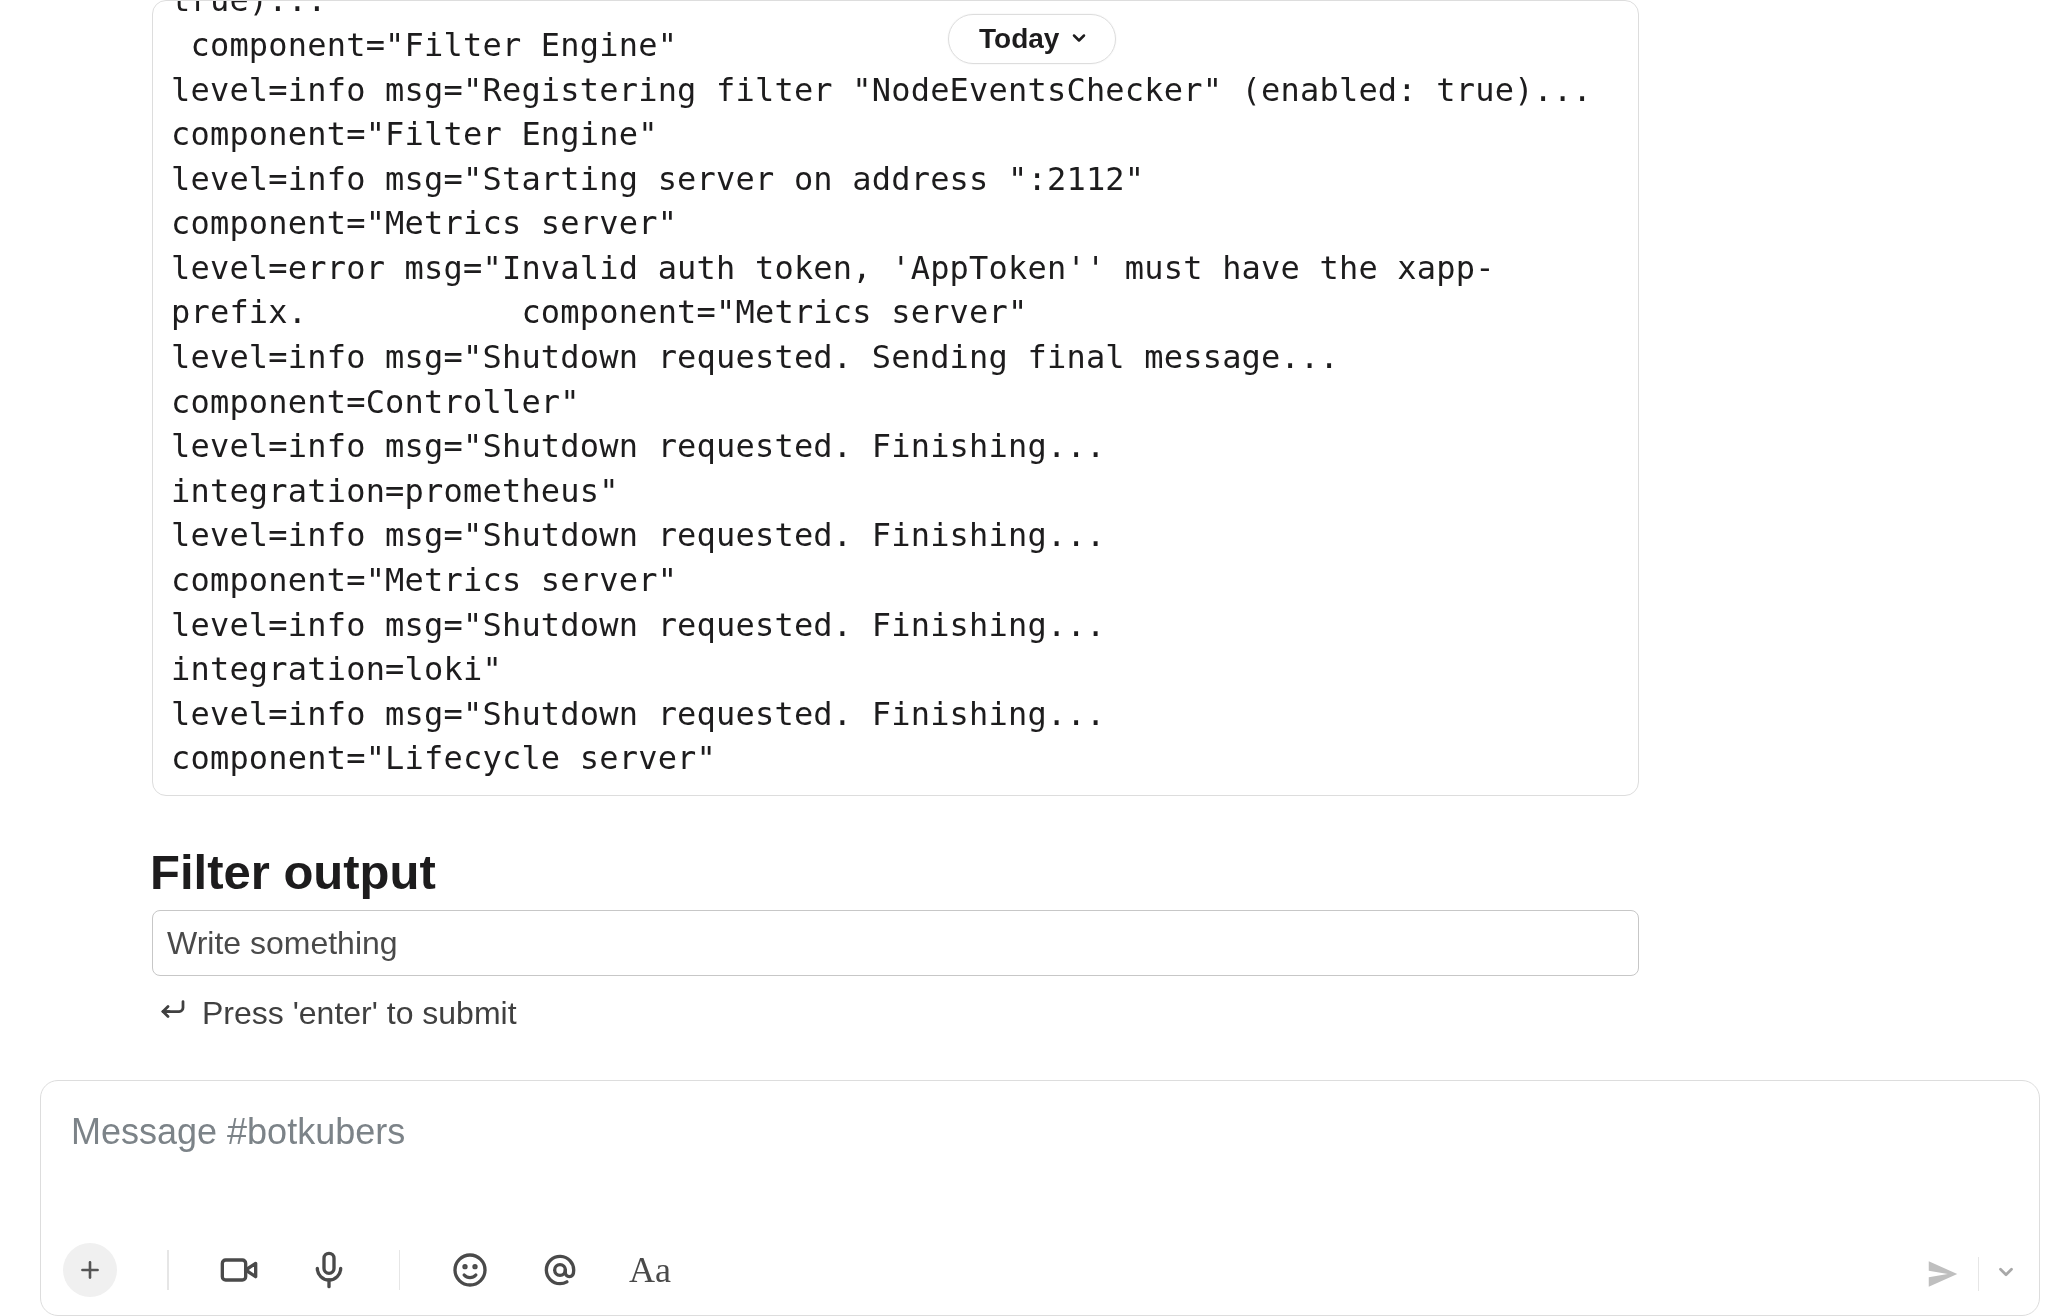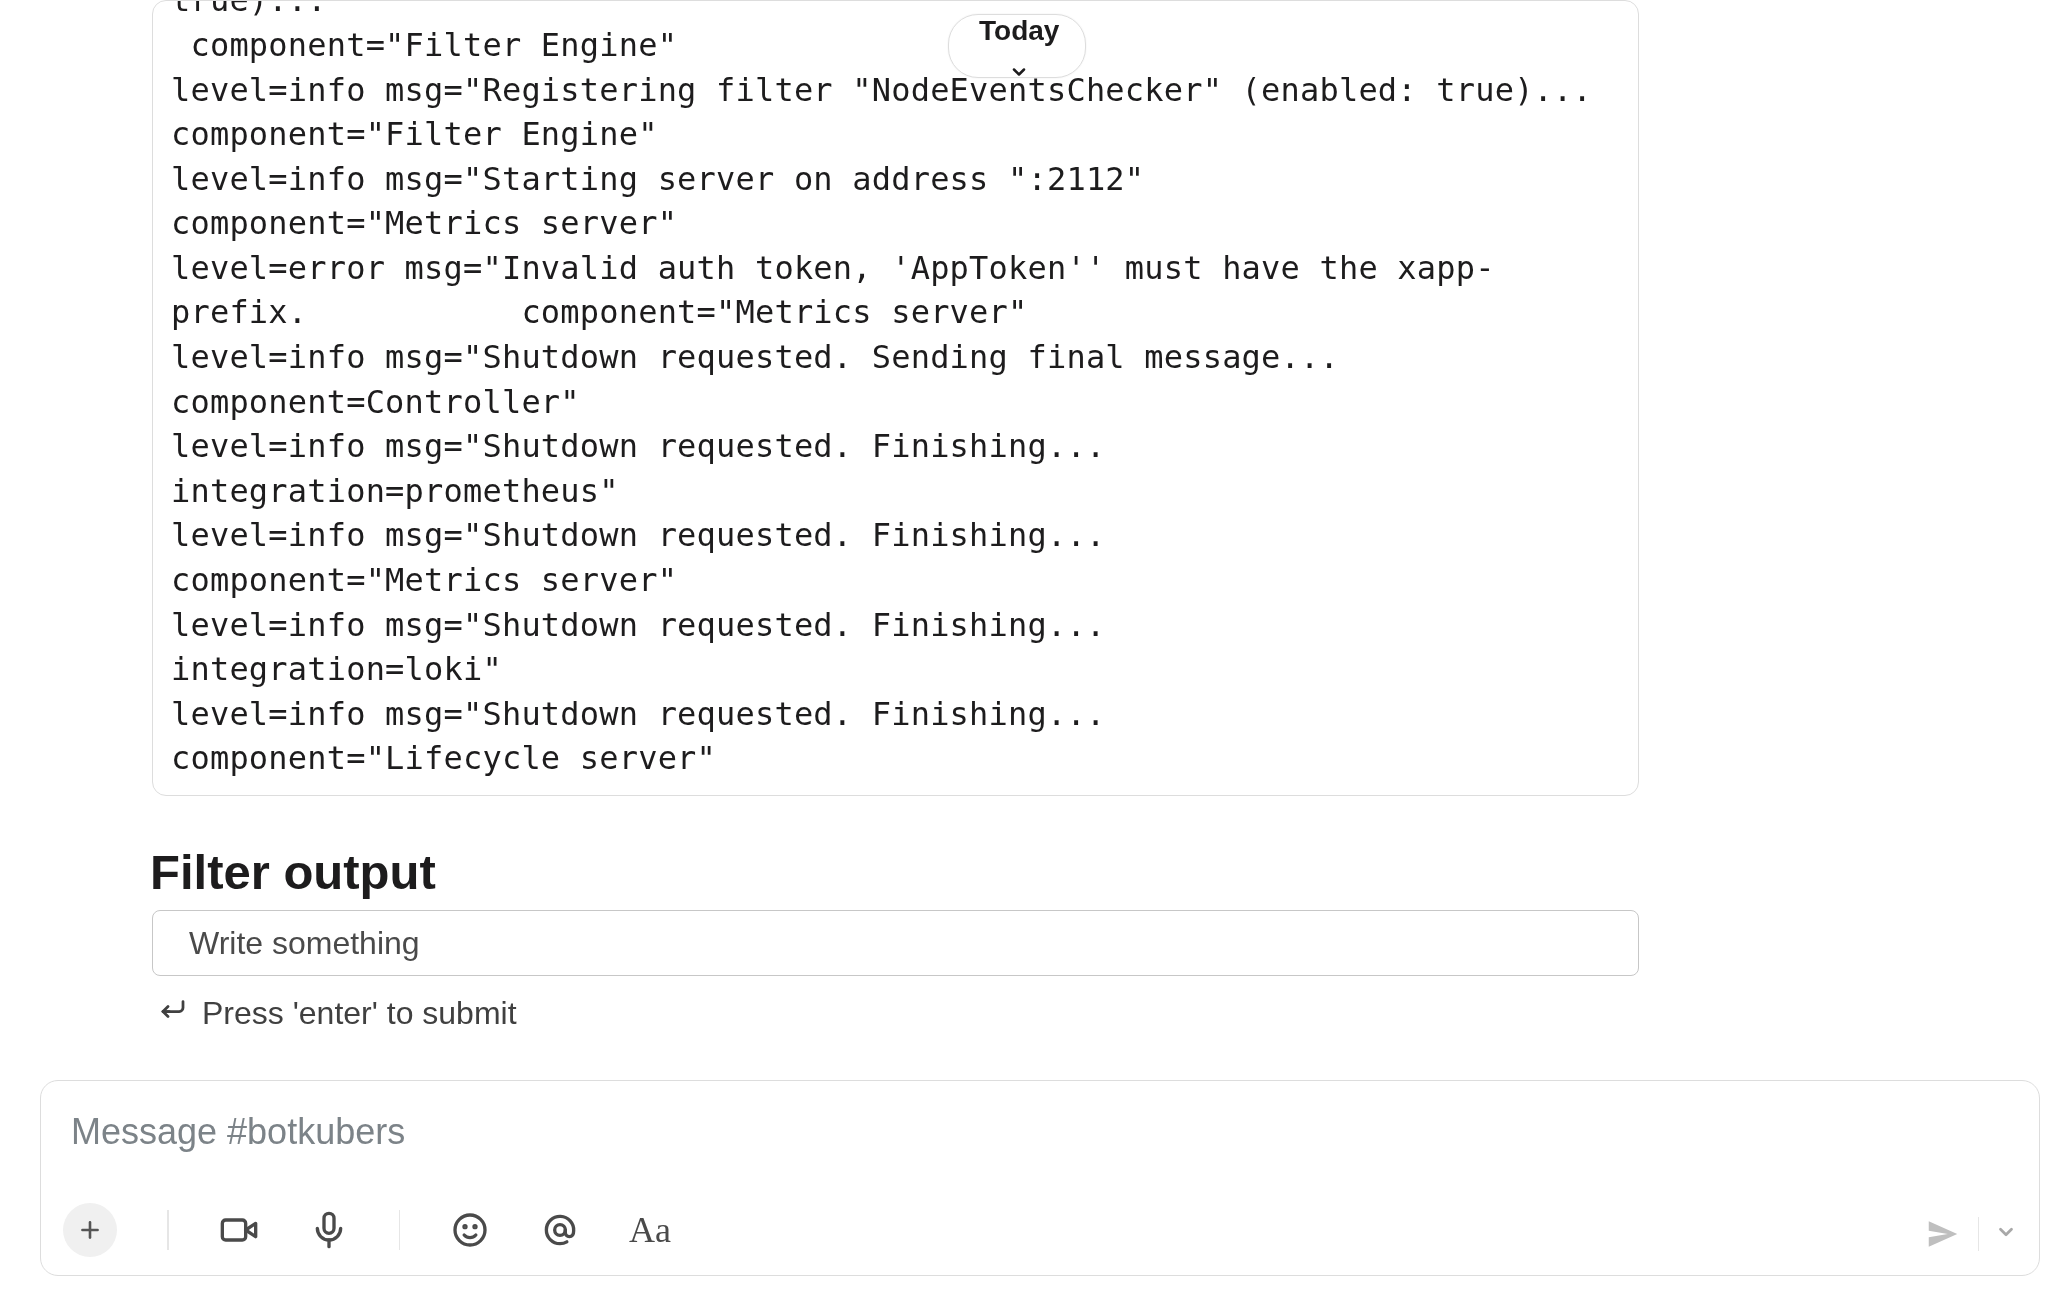--- a/index.html
+++ b/index.html
@@ -38,34 +38,33 @@
     line-height: 44.6px;
     white-space: pre-wrap;
     color: #1d1c1d;
     letter-spacing: 0.2px;
   }
   
   .date-pill {
     position: absolute;
     left: 948px;
     top: 14px;
-    height: 64px;
+    height: 50px;
     padding: 0 26px 0 30px;
     border: 1.5px solid #dddddd;
     border-radius: 30px;
     background: #ffffff;
     display: flex;
     align-items: center;
     gap: 10px;
     font-size: 28px;
     font-weight: 700;
     color: #1d1c1d;
     box-shadow: 0 0 0 1px rgba(0,0,0,0.02);
     z-index: 10;
-    flex-direction: column;
   }
   .date-pill svg { width: 20px; height: 20px; }
   
   .filter-label {
     position: absolute;
     left: 150px;
     top: 844px;
     font-size: 49px;
     font-weight: 800;
     color: #1d1c1d;
@@ -74,21 +73,21 @@
   .write-box {
     position: absolute;
     left: 152px;
     top: 910px;
     width: 1487px;
     height: 66px;
     border: 1.5px solid #c7c7c7;
     border-radius: 8px;
     display: flex;
     align-items: center;
-    padding: 0 36px;
+    padding: 0 14px;
     font-size: 32px;
     color: #4a4a4a;
     background: #fff;
   }
   
   .hint-row {
     position: absolute;
     left: 158px;
     top: 994px;
     display: flex;
@@ -97,21 +96,21 @@
     font-size: 32px;
     color: #404040;
   }
   .hint-row svg { width: 30px; height: 30px; }
   
   .composer {
     position: absolute;
     left: 40px;
     top: 1080px;
     width: 2000px;
-    height: 196px;
+    height: 236px;
     border: 1.5px solid #dddddd;
     border-radius: 18px;
     background: #fff;
   }
   .composer-placeholder {
     position: absolute;
     left: 30px;
     top: 30px;
     font-size: 36px;
     color: #7c8388;

